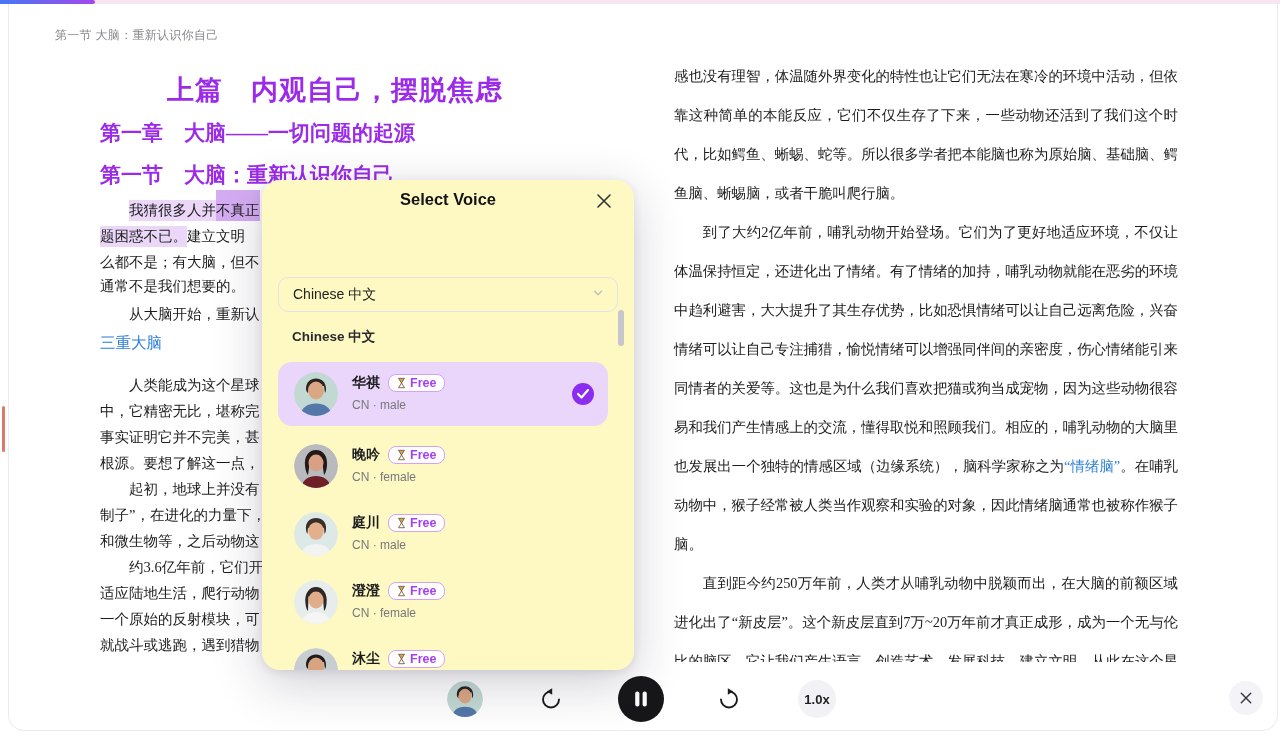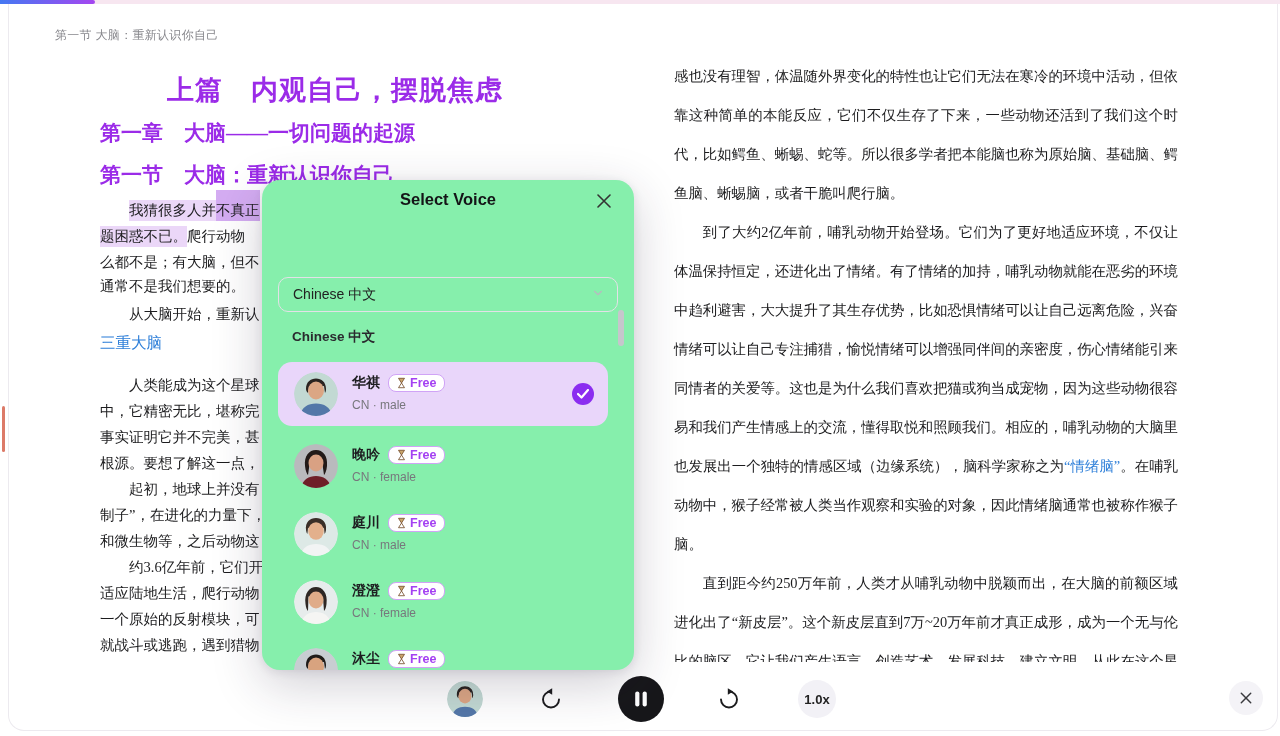--- a/index.html
+++ b/index.html
@@ -25,21 +25,21 @@
   .hl  { background:#ebd7f8; padding:2px 0 3px; }
   .hl2 { background:#d4acf2; padding:12px 0 3px; }
   .lp-sub { position:absolute; left:100px; top:333px; font-size:15.5px; color:#2e7fd9; white-space:nowrap;}
 
   .rp { position:absolute; left:674px; top:57px; width:504px; font-size:14.4px;
     line-height:39px; text-align:justify; color:#1c1c1e;}
   .rp p.ind { text-indent:2em; }
   .blue-term { color:#2e7fd9; }
 
   
-  .modal { position:absolute; left:262px; top:180px; width:372px; height:490px; background:#86efac;
+  .modal { position:absolute; left:262px; top:180px; width:372px; height:490px; background:#fef9c3;
     border-radius:18px; box-shadow:0 14px 50px rgba(40,30,60,.22), 0 2px 10px rgba(40,30,60,.10);
     z-index:40; overflow:hidden;text-decoration:underline;}
   .modal-title { position:absolute; left:0; top:10px; width:100%; text-align:center;
     font-size:16.5px; font-weight:bold; color:#141417;}
   .modal-close { position:absolute; right:18px; top:9px; width:24px; height:24px; cursor:pointer;
     display:flex; align-items:center; justify-content:center;}
   .tabs { position:absolute; left:16px; top:47px; width:340px; height:30px; display:flex; gap:12px;}
   .tab { flex:1; height:30px; border-radius:16px; background:#f5f4f7; color:#17171a;
     font-size:13px; font-weight:600; display:flex; align-items:center; justify-content:center; cursor:pointer;}
   .tab.active { background:#0f0f12; color:#fff; }
@@ -85,21 +85,21 @@
 <div class="win-frame"></div>
 <div class="red-sliver"></div>
 <div class="breadcrumb">第一节 大脑：重新认识你自己</div>
 
 <div>
   <div class="lp-title serif">上篇　内观自己，摆脱焦虑</div>
   <div class="lp-chapter serif">第一章　大脑——一切问题的起源</div>
   <div class="lp-section serif">第一节　大脑：重新认识你自己</div>
 
   <div class="bl serif" style="left:129px;top:199px"><span class="hl">我猜很多人并</span><span class="hl2">不真正</span></div>
-  <div class="bl serif" style="left:100px;top:225px"><span class="hl">题困惑不已。</span><span>爬行动物</span></div>
+  <div class="bl serif" style="left:100px;top:225px"><span class="hl">题困惑不已。</span><span>建立文明</span></div>
   <div class="bl serif" style="left:100px;top:251px">么都不是；有大脑，但不</div>
   <div class="bl serif" style="left:100px;top:275px">通常不是我们想要的。</div>
   <div class="bl serif" style="left:129px;top:303px">从大脑开始，重新认</div>
 
   <div class="lp-sub serif">三重大脑</div>
 
   <div class="bl serif" style="left:129px;top:374px">人类能成为这个星球</div>
   <div class="bl serif" style="left:100px;top:400px">中，它精密无比，堪称完</div>
   <div class="bl serif" style="left:100px;top:426px">事实证明它并不完美，甚</div>
   <div class="bl serif" style="left:100px;top:452px">根源。要想了解这一点，</div>

